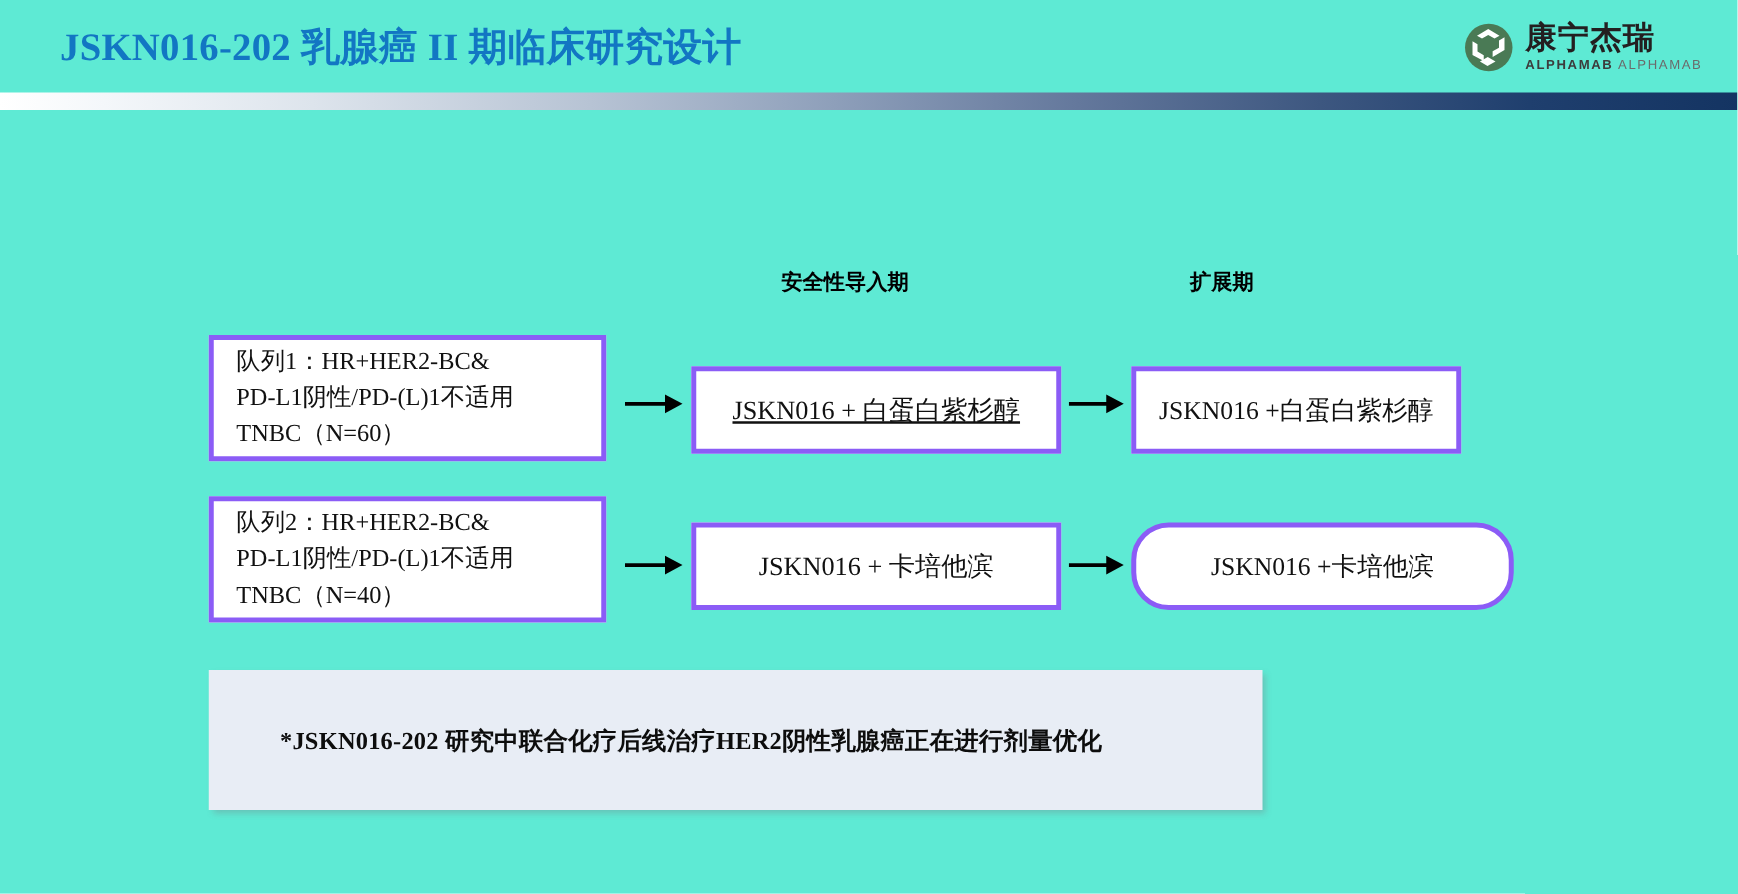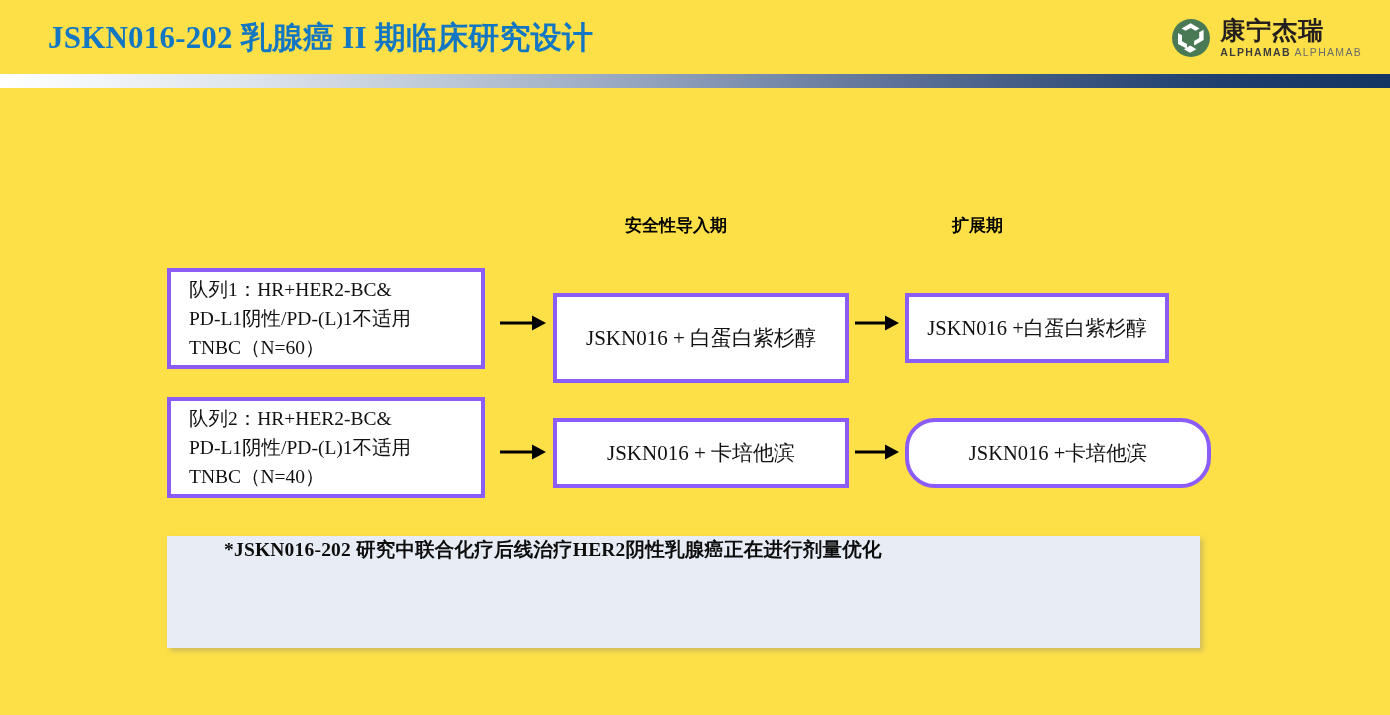--- a/index.html
+++ b/index.html
@@ -9,21 +9,21 @@
     background: #ffffff;
   }
   body {
     font-family: "Liberation Serif", "DejaVu Serif", serif;
   }
 
   .slide {
     position: relative;
     width: 1390px;
     height: 715px;
-    background: #fde047;
+    background: #5eead4;
     overflow: hidden;
   }
 
   
   .slide-title {
     position: absolute;
     left: 48px;
     top: 18px;
     font-family: "Liberation Serif", "DejaVu Serif", serif;
     font-weight: bold;
@@ -123,21 +123,21 @@
   .treat-box {
     justify-content: center;
     font-size: 21px;
     white-space: nowrap;
   }
   .treat-box.right-col { font-size: 20.5px; }
 
   #cohort-1 { left: 167px; top: 268px; width: 318px; height: 101px; }
   #cohort-2 { left: 167px; top: 397px; width: 318px; height: 101px; }
 
-  #treat-1-mid   { left: 553px; top: 293px; width: 296px; height: 90px; }
+  #treat-1-mid   { left: 553px; top: 293px; width: 296px; height: 70px; text-decoration: underline; }
   #treat-1-right { left: 905px; top: 293px; width: 264px; height: 70px; }
   #treat-2-mid   { left: 553px; top: 418px; width: 296px; height: 70px; }
   #treat-2-right { left: 905px; top: 418px; width: 306px; height: 70px; border-radius: 30px; }
 
   
   .arrow {
     position: absolute;
     height: 22px;
     display: flex;
     align-items: center;
@@ -146,26 +146,26 @@
   #arrow-1-a { left: 500px; top: 312px; width: 48px; }
   #arrow-1-b { left: 855px; top: 312px; width: 46px; }
   #arrow-2-a { left: 500px; top: 441px; width: 48px; }
   #arrow-2-b { left: 855px; top: 441px; width: 46px; }
 
   
   .footnote-panel {
     position: absolute;
     left: 167px;
     top: 536px;
-    width: 1033px;
+    width: 843px;
     height: 112px;
     background: #E8EDF5;
     box-shadow: 3px 3px 5px rgba(120,120,130,0.35);
     display: flex;
-    align-items: flex-start;
+    align-items: center;
   }
   .footnote-text {
     font-family: "Liberation Serif", "DejaVu Serif", serif;
     font-weight: bold;
     font-size: 19.5px;
     color: #0d0d0d;
     padding-left: 57px;
     white-space: nowrap;
     letter-spacing: 0.2px;
   }

